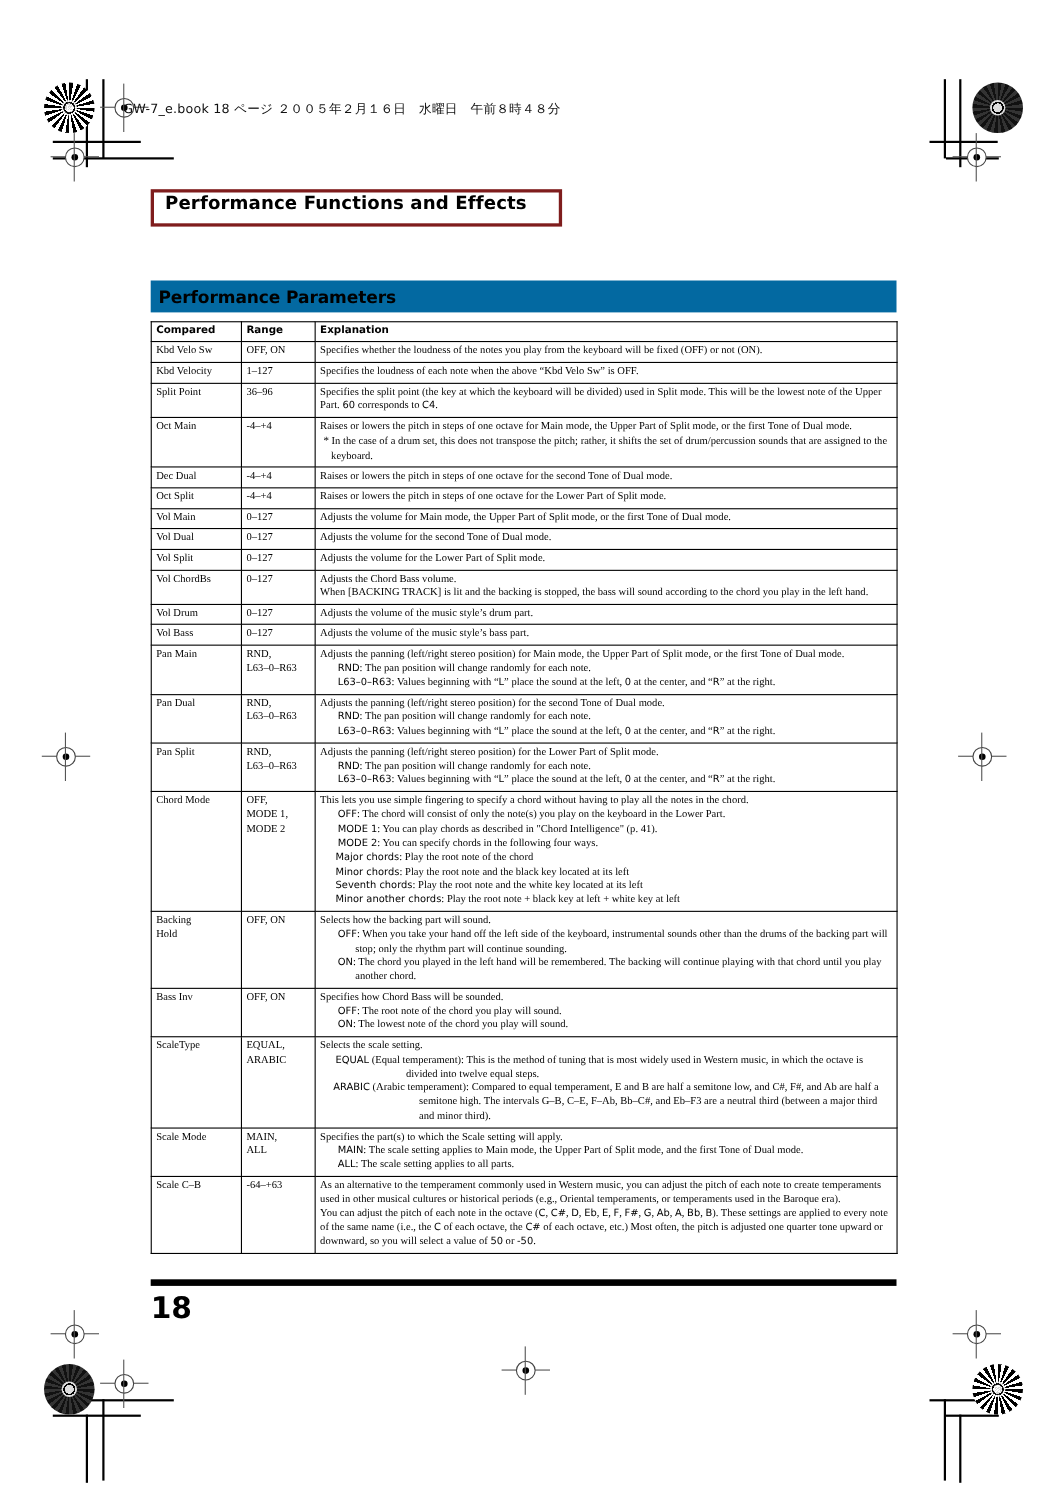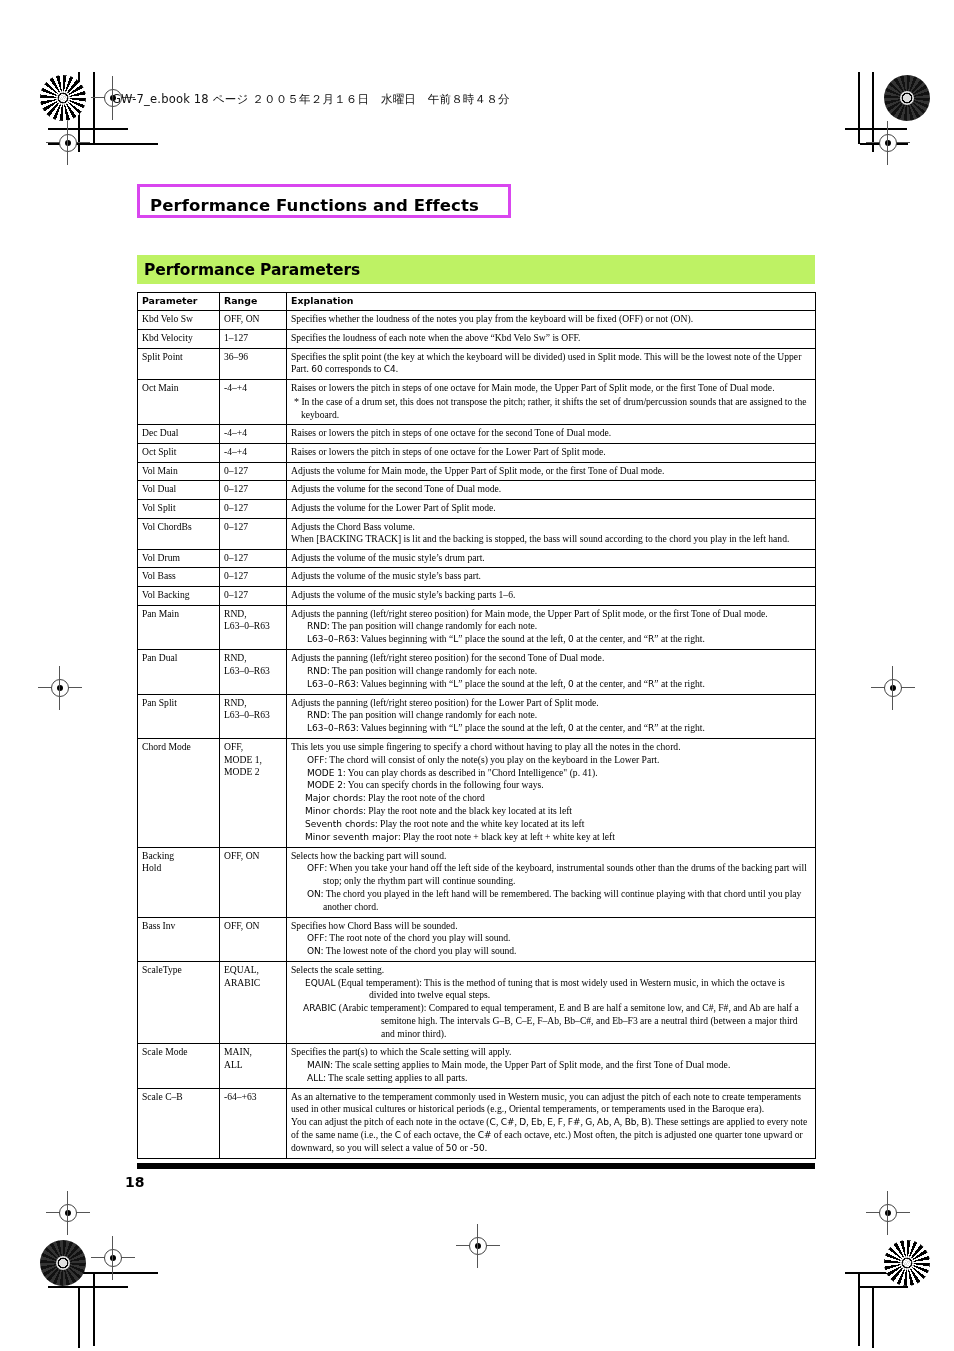--- a/index.html
+++ b/index.html
@@ -53,36 +53,36 @@
   
   .book-header {
     position:absolute; left:112px; top:92px;
     font-family:"DejaVu Sans","Liberation Sans",sans-serif;
     font-size:11.5px; letter-spacing:.2px; color:#111;
     white-space:nowrap;
   }
 
   
   .chapter-box {
-    position:absolute; left:137px; top:184px;
+    position:absolute; left:137px; top:172px;
     width:374px; height:34px;
-    border:3px solid #d946ef;
-    display:flex; align-items:flex-end;
+    border:3px solid #7f1d1d;
+    display:flex; align-items:flex-start;
     padding-left:10px;
   }
   .chapter-title {
     font-family:"DejaVu Sans","Liberation Sans",sans-serif;
     font-weight:bold; font-size:16.5px; letter-spacing:.1px;
   }
 
   
   .section-band {
     position:absolute; left:137px; top:255px;
     width:678px; height:29px;
-    background:#bef264;
+    background:#0369a1;
     display:flex; align-items:center;
     padding-left:7px;
   }
   .section-title {
     font-family:"DejaVu Sans","Liberation Sans",sans-serif;
     font-weight:bold; font-size:15.5px; letter-spacing:-.1px;
   }
 
   
   .table-wrap {
@@ -124,23 +124,23 @@
     font-weight:normal; font-size:9.0px;
   }
   .expl .sup { font-size:10px; }
 
   
   .foot-rule {
     position:absolute; left:137px; top:1163px;
     width:678px; height:6px; background:#000;
   }
   .page-num {
-    position:absolute; left:125px; top:1174px;
-    font-family:"DejaVu Sans","Liberation Sans",sans-serif;
-    font-weight:bold; font-size:14px;
+    position:absolute; left:137px; top:1174px;
+    font-family:"DejaVu Sans","Liberation Sans",sans-serif;
+    font-weight:bold; font-size:27px;
   }
 </style>
 </head>
 <body>
 
 <div class="reg-layer">
 
   <div class="crop-line" style="left:48px;top:128px;width:80px;height:2px;"></div>
   <div class="crop-line" style="left:78px;top:72px;width:2px;height:80px;"></div>
   <div class="crop-line" style="left:48px;top:143px;width:110px;height:2px;"></div>
@@ -224,21 +224,21 @@
 
 <div class="table-wrap">
   <table class="params">
     <colgroup>
       <col class="c-param">
         <col class="c-range">
         <col class="c-expl">
     </colgroup>
     <thead>
       <tr>
-        <th>Parameter</th>
+        <th>Compared</th>
         <th>Range</th>
         <th>Explanation</th>
       </tr>
     </thead>
     <tbody id="table-body">
         <tr>
           <td class="param">Kbd Velo Sw</td>
           <td class="range">OFF, ON</td>
           <td class="expl">
             <p>Specifies whether the loudness of the notes you play from the keyboard will be fixed (OFF) or not (ON).</p>
@@ -314,27 +314,20 @@
           <td class="range">0–127</td>
           <td class="expl">
             <p>Adjusts the volume of the music style’s drum part.</p>
           </td>
         </tr>
         <tr>
           <td class="param">Vol Bass</td>
           <td class="range">0–127</td>
           <td class="expl">
             <p>Adjusts the volume of the music style’s bass part.</p>
-          </td>
-        </tr>
-        <tr>
-          <td class="param">Vol Backing</td>
-          <td class="range">0–127</td>
-          <td class="expl">
-            <p>Adjusts the volume of the music style’s backing parts 1–6.</p>
           </td>
         </tr>
         <tr>
           <td class="param">Pan Main</td>
           <td class="range">RND,
 L63–0–R63</td>
           <td class="expl">
             <p>Adjusts the panning (left/right stereo position) for Main mode, the Upper Part of Split mode, or the first Tone of Dual mode.</p>
             <p class="ind1"><b>RND</b>: The pan position will change randomly for each note.</p>
             <p class="ind1"><b>L63–0–R63</b>: Values beginning with “<b>L</b>” place the sound at the left, <b>0</b> at the center, and “<b>R</b>” at the right.</p>
@@ -366,21 +359,21 @@
 MODE 1,
 MODE 2</td>
           <td class="expl">
             <p>This lets you use simple fingering to specify a chord without having to play all the notes in the chord.</p>
             <p class="ind1"><b>OFF</b>: The chord will consist of only the note(s) you play on the keyboard in the Lower Part.</p>
             <p class="ind1"><b>MODE 1</b>: You can play chords as described in "Chord Intelligence" (p. 41).</p>
             <p class="ind1"><b>MODE 2</b>: You can specify chords in the following four ways.</p>
             <p class="ind2"><b>Major chords</b>: Play the root note of the chord</p>
             <p class="ind2"><b>Minor chords</b>: Play the root note and the black key located at its left</p>
             <p class="ind2"><b>Seventh chords</b>: Play the root note and the white key located at its left</p>
-            <p class="ind2"><b>Minor seventh major</b>: Play the root note + black key at left + white key at left</p>
+            <p class="ind2"><b>Minor another chords</b>: Play the root note + black key at left + white key at left</p>
           </td>
         </tr>
         <tr>
           <td class="param">Backing
 Hold</td>
           <td class="range">OFF, ON</td>
           <td class="expl">
             <p>Selects how the backing part will sound.</p>
             <p class="ind1b"><b>OFF</b>: When you take your hand off the left side of the keyboard, instrumental sounds other than the drums of the backing part will stop; only the rhythm part will continue sounding.</p>
             <p class="ind1b"><b>ON</b>: The chord you played in the left hand will be remembered. The backing will continue playing with that chord until you play another chord.</p>

